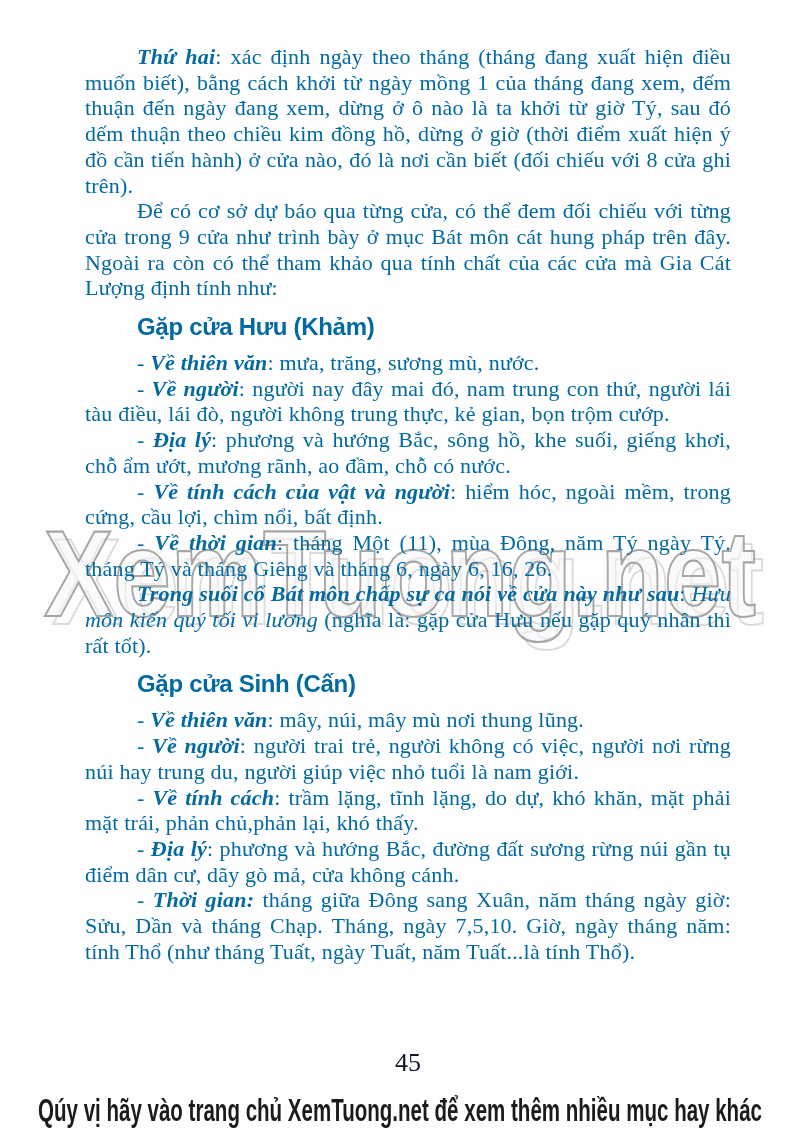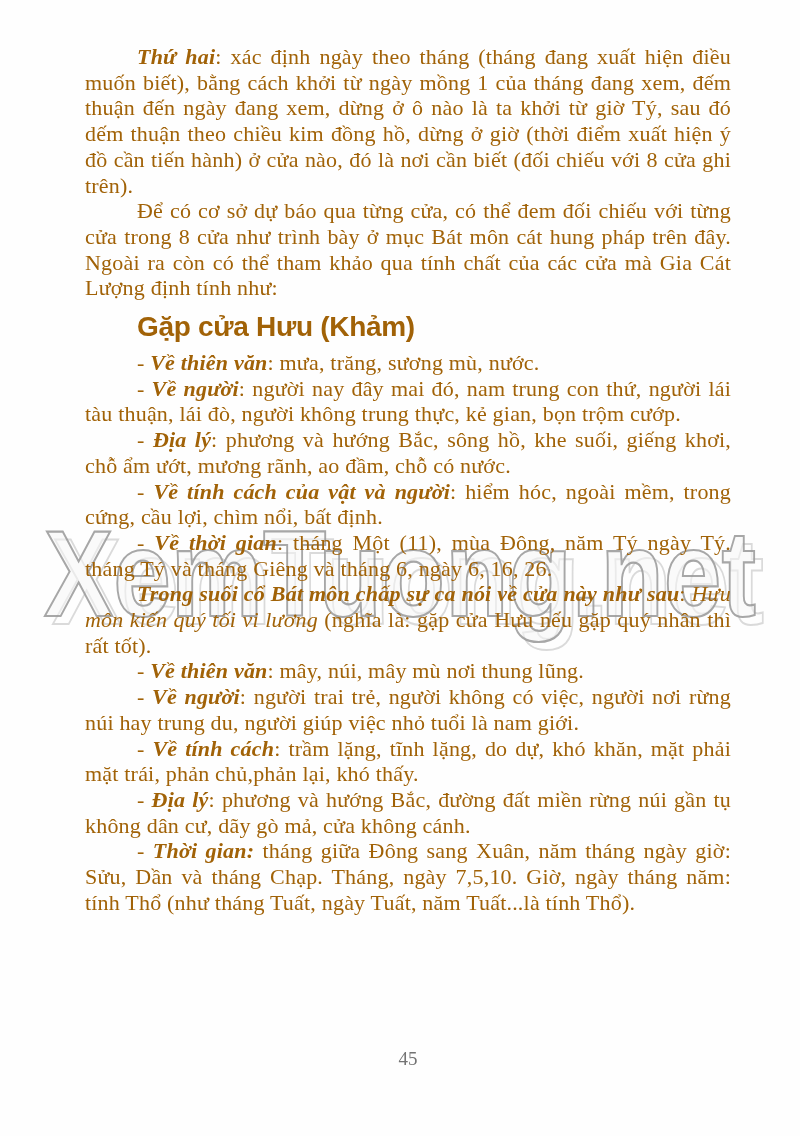--- a/index.html
+++ b/index.html
@@ -16,44 +16,44 @@
   .watermark-layer {
     position: absolute; left: 30px; top: 492px;
     width: 760px; height: 185px;
     z-index: 1;
   }
 
   
   .text-block {
     position: absolute; left: 85px; top: 44px; width: 646px;
     z-index: 2;
-    color: #a16207;
+    color: #0369a1;
     font-size: 22px;
     line-height: 25.7px;
     text-align: justify;
     letter-spacing: 0.2px;
   }
   .text-block p { margin: 0; text-indent: 52px; }
   .lead { font-weight: bold; font-style: italic; }
   .quote-italic { font-style: italic; }
   .section-heading {
     font-family: "Liberation Sans", sans-serif;
     font-weight: bold;
-    font-size: 28px;
+    font-size: 24px;
     line-height: 28px;
     margin: 12px 0 9px 0;
     text-indent: 52px;
     text-align: left;
     letter-spacing: -0.3px;
   }
 
   .page-number {
     position: absolute; left: 85px; top: 1048px; width: 646px;
     text-align: center;
-    font-size: 19px; color: #737373;
+    font-size: 26px; color: #0f172a;
     z-index: 2;
   }
 
   .footer-bar {
     position: absolute; left: 0; top: 1088px; width: 800px; height: 46px;
     z-index: 3;
   }
 </style>
 </head>
 <body>
@@ -64,46 +64,52 @@
     <svg width="760" height="185" viewBox="0 0 760 185" xmlns="http://www.w3.org/2000/svg">
       <text x="22" y="132" font-family="Liberation Sans, sans-serif" font-weight="bold" font-size="122" textLength="712" lengthAdjust="spacingAndGlyphs" fill="none" stroke="#bdbdbd" stroke-width="2" opacity="0.55">XemTuong.net</text>
       <text x="14" y="124" font-family="Liberation Sans, sans-serif" font-weight="bold" font-size="122" textLength="712" lengthAdjust="spacingAndGlyphs" fill="rgba(246,246,246,0.6)" stroke="#9e9e9e" stroke-width="2.2" opacity="0.9">XemTuong.net</text>
     </svg>
   </div>
 
   <div class="text-block">
 
     <p><span class="lead">Thứ hai</span><span>: xác định ngày theo tháng (tháng đang xuất hiện điều muốn biết), bằng cách khởi từ ngày mồng 1 của tháng đang xem, đếm thuận đến ngày đang xem, dừng ở ô nào là ta khởi từ giờ Tý, sau đó dếm thuận theo chiều kim đồng hồ, dừng ở giờ (thời điểm xuất hiện ý đồ cần tiến hành) ở cửa nào, đó là nơi cần biết (đối chiếu với 8 cửa ghi trên).</span></p>
 
-    <p><span>Để có cơ sở dự báo qua từng cửa, có thể đem đối chiếu với từng cửa trong 8 cửa như trình bày ở mục Bát môn cát hung pháp trên đây. Ngoài ra còn có thể tham khảo qua tính chất của các cửa mà Gia Cát Lượng định tính như:</span></p>
+    <p><span>Để có cơ sở dự báo qua từng cửa, có thể đem đối chiếu với từng cửa trong 9 cửa như trình bày ở mục Bát môn cát hung pháp trên đây. Ngoài ra còn có thể tham khảo qua tính chất của các cửa mà Gia Cát Lượng định tính như:</span></p>
 
     <div class="section-heading">Gặp cửa Hưu (Khảm)</div>
 
     <p><span>- </span><span class="lead">Về thiên văn</span><span>: mưa, trăng, sương mù, nước.</span></p>
 
-    <p><span>- </span><span class="lead">Về người</span><span>: người nay đây mai đó, nam trung con thứ, người lái tàu thuận, lái đò, người không trung thực, kẻ gian, bọn trộm cướp.</span></p>
+    <p><span>- </span><span class="lead">Về người</span><span>: người nay đây mai đó, nam trung con thứ, người lái tàu điều, lái đò, người không trung thực, kẻ gian, bọn trộm cướp.</span></p>
 
     <p><span>- </span><span class="lead">Địa lý</span><span>: phương và hướng Bắc, sông hồ, khe suối, giếng khơi, chỗ ẩm ướt, mương rãnh, ao đầm, chỗ có nước.</span></p>
 
     <p><span>- </span><span class="lead">Về tính cách của vật và người</span><span>: hiểm hóc, ngoài mềm, trong cứng, cầu lợi, chìm nổi, bất định.</span></p>
 
     <p><span>- </span><span class="lead">Về thời gian</span><span>: tháng Một (11), mùa Đông, năm Tý ngày Tý. tháng Tý và tháng Giêng và tháng 6, ngày 6, 16, 26.</span></p>
 
     <p><span class="lead">Trong suối cổ Bát môn chấp sự ca nói về cửa này như sau</span><span>: </span><span class="quote-italic">Hưu môn kiến quý tối vi lương</span><span> (nghĩa là: gặp cửa Hưu nếu gặp quý nhân thì rất tốt).</span></p>
 
+    <div class="section-heading">Gặp cửa Sinh (Cấn)</div>
 
     <p><span>- </span><span class="lead">Về thiên văn</span><span>: mây, núi, mây mù nơi thung lũng.</span></p>
 
     <p><span>- </span><span class="lead">Về người</span><span>: người trai trẻ, người không có việc, người nơi rừng núi hay trung du, người giúp việc nhỏ tuổi là nam giới.</span></p>
 
     <p><span>- </span><span class="lead">Về tính cách</span><span>: trầm lặng, tĩnh lặng, do dự, khó khăn, mặt phải mặt trái, phản chủ,phản lại, khó thấy.</span></p>
 
-    <p><span>- </span><span class="lead">Địa lý</span><span>: phương và hướng Bắc, đường đất miền rừng núi gần tụ không dân cư, dãy gò mả, cửa không cánh.</span></p>
+    <p><span>- </span><span class="lead">Địa lý</span><span>: phương và hướng Bắc, đường đất sương rừng núi gần tụ điểm dân cư, dãy gò mả, cửa không cánh.</span></p>
 
     <p><span>- </span><span class="lead">Thời gian:</span><span> tháng giữa Đông sang Xuân, năm tháng ngày giờ: Sửu, Dần và tháng Chạp. Tháng, ngày 7,5,10. Giờ, ngày tháng năm: tính Thổ (như tháng Tuất, ngày Tuất, năm Tuất...là tính Thổ).</span></p>
 
 
   </div>
 
   <div class="page-number">45</div>
 
+  <div class="footer-bar">
+    <svg width="800" height="46" viewBox="0 0 800 46" xmlns="http://www.w3.org/2000/svg">
+      <text x="400" y="33" text-anchor="middle" font-family="Liberation Sans, sans-serif" font-weight="bold" font-size="31" textLength="724" lengthAdjust="spacingAndGlyphs" fill="#1b1b1b">Qúy vị hãy vào trang chủ XemTuong.net để xem thêm nhiều mục hay khác</text>
+    </svg>
+  </div>
 
 </div>
 
 </body></html>

